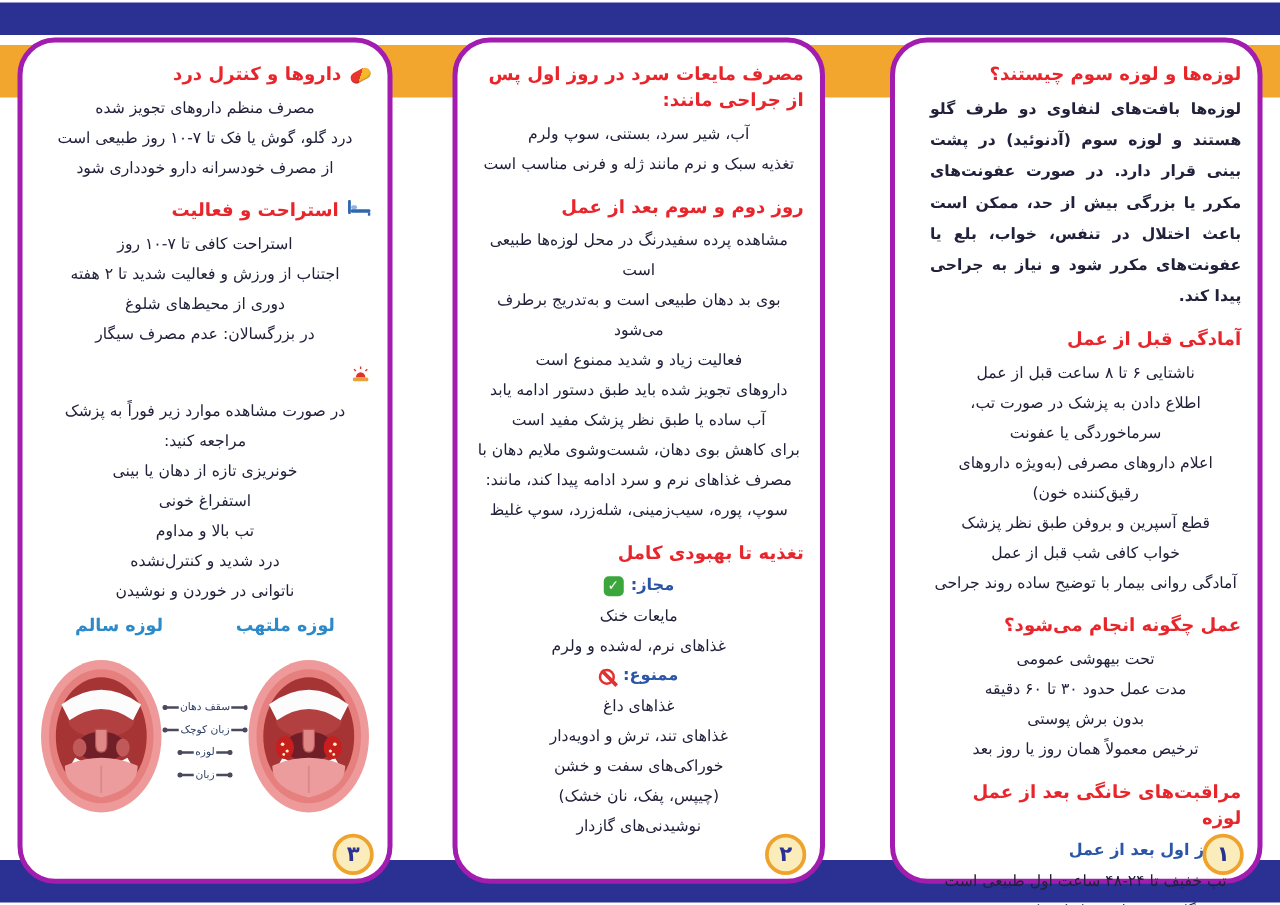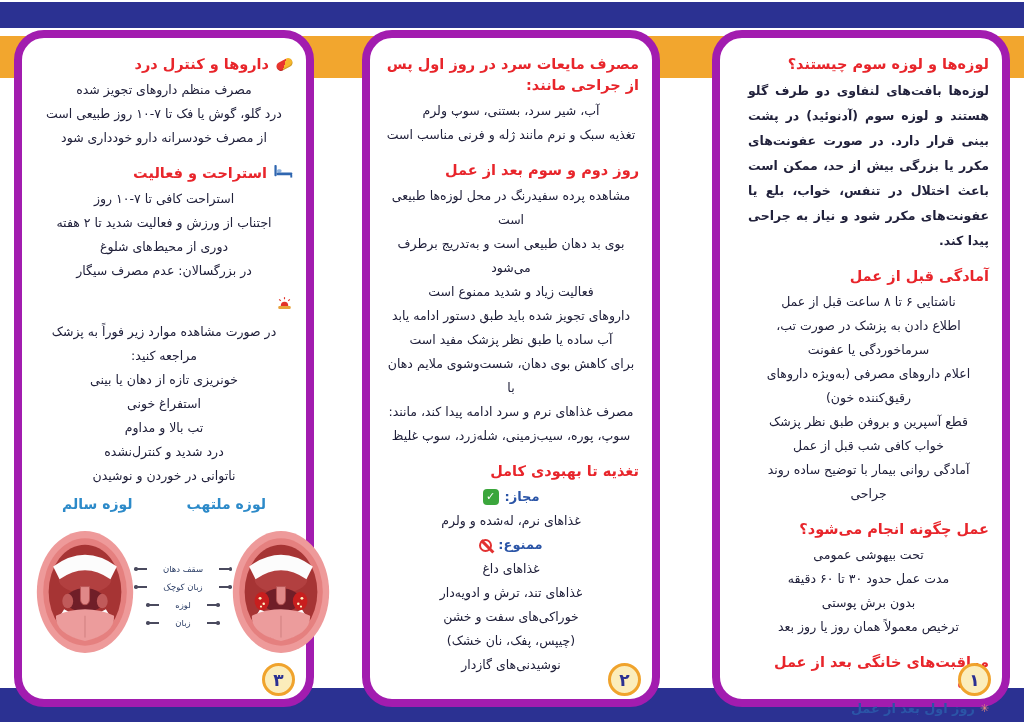--- a/index.html
+++ b/index.html
@@ -8,21 +8,21 @@
     position:relative; width:1024px; height:724px; background:#ffffff;
     font-family:"DejaVu Sans", sans-serif; overflow:hidden;
   }
   .band { position:absolute; left:0; width:100%; background:#2B3192; z-index:1; }
   .band-top { top:2px; height:26px; }
   .band-bottom { top:688px; height:34px; }
   .ribbon { position:absolute; left:0; top:36px; width:100%; height:42px; background:#F2A62E; z-index:1; }
 
   .panel {
     position:absolute; top:30px; height:677px; width:298px;
-    background:#ffffff; border:8px solid #a21caf; border-radius:30px;
+    background:#ffffff; border:4px solid #a21caf; border-radius:30px;
     padding:14px 13px 10px; direction:rtl; z-index:2; color:#21213B;
   }
   .panel-1 { left:712px;padding-left:28px; }
   .panel-2 { left:362px; }
   .panel-3 { left:14px; width:300px; }
 
   .hd { color:#E8252B; font-size:14.5px; font-weight:bold; text-align:right; margin:13px 0 3px; line-height:1.45; }
   .hd.first { margin-top:2px; }
   .hd-icon { display:flex; direction:rtl; justify-content:flex-start; align-items:center; gap:7px; }
   .line { font-size:12.5px; line-height:24px; text-align:center; }
@@ -48,21 +48,21 @@
              background:#FBEDBB; border:3px solid #F0A32C; display:flex; align-items:center; justify-content:center;
              color:#2B3192; font-weight:bold; font-size:17px; z-index:3; }
 
   
   .illus { margin-top:8px; direction:ltr; }
   .illus-titles { display:flex; direction:ltr; justify-content:space-around; margin-bottom:16px; }
   .illus-title { color:#2C8AC9; font-weight:bold; font-size:14px; }
   .illus-row { display:flex; direction:ltr; align-items:center; justify-content:space-between; }
   .mouth { flex:0 0 auto; }
   .anat-labels { flex:1 1 auto; padding-top:8px; }
-  .anat-row { display:flex; align-items:center; justify-content:center; gap:16px; margin:8px 0; }
+  .anat-row { display:flex; align-items:center; justify-content:center; gap:1px; margin:8px 0; }
   .anat-label { font-size:8.5px; color:#2C3E66; white-space:nowrap; }
   .lead { flex:0 0 12px; height:1.3px; background:#4A4A5E; position:relative; }
   .lead::before { content:""; position:absolute; width:3.5px; height:3.5px; border-radius:50%; background:#4A4A5E; top:-1.1px; }
   .lead.l::before { left:-1px; }
   .lead.r::before { right:-1px; }
 </style>
 </head>
 <body>
 
 <div class="page">
@@ -86,20 +86,21 @@
     <div class="line">تحت بیهوشی عمومی</div>
     <div class="line">مدت عمل حدود ۳۰ تا ۶۰ دقیقه</div>
     <div class="line">بدون برش پوستی</div>
     <div class="line">ترخیص معمولاً همان روز یا روز بعد</div>
 
     <h2 class="hd">مراقبت‌های خانگی بعد از عمل لوزه</h2>
     <div class="subhd">
       <span class="star">✳</span>
       <span>روز اول بعد از عمل</span>
     </div>
+    <div class="line">تب خفیف تا ۲۴-۴۸ ساعت اول طبیعی است</div>
     <div class="line">درد گلو وجود دارد و با داروهای تجویز شده</div>
     <div class="line">کنترل می‌شود</div>
 
     <div class="pagenum">
       <span>۱</span>
     </div>
   </section>
 
   <section class="panel panel-2">
     <h2 class="hd first">مصرف مایعات سرد در روز اول پس از جراحی مانند:</h2>
@@ -114,20 +115,21 @@
     <div class="line">آب ساده یا طبق نظر پزشک مفید است</div>
     <div class="line">برای کاهش بوی دهان، شست‌وشوی ملایم دهان با</div>
     <div class="line">مصرف غذاهای نرم و سرد ادامه پیدا کند، مانند:</div>
     <div class="line">سوپ، پوره، سیب‌زمینی، شله‌زرد، سوپ غلیظ</div>
 
     <h2 class="hd">تغذیه تا بهبودی کامل</h2>
     <div class="iconline">
       <span>مجاز:</span>
       <span class="icon-check">✓</span>
     </div>
+    <div class="line">مایعات خنک</div>
     <div class="line">غذاهای نرم، له‌شده و ولرم</div>
     <div class="iconline">
       <span>ممنوع:</span>
       <span class="icon-no"></span>
     </div>
     <div class="line">غذاهای داغ</div>
     <div class="line">غذاهای تند، ترش و ادویه‌دار</div>
     <div class="line">خوراکی‌های سفت و خشن</div>
     <div class="line">(چیپس، پفک، نان خشک)</div>
     <div class="line">نوشیدنی‌های گازدار</div>

